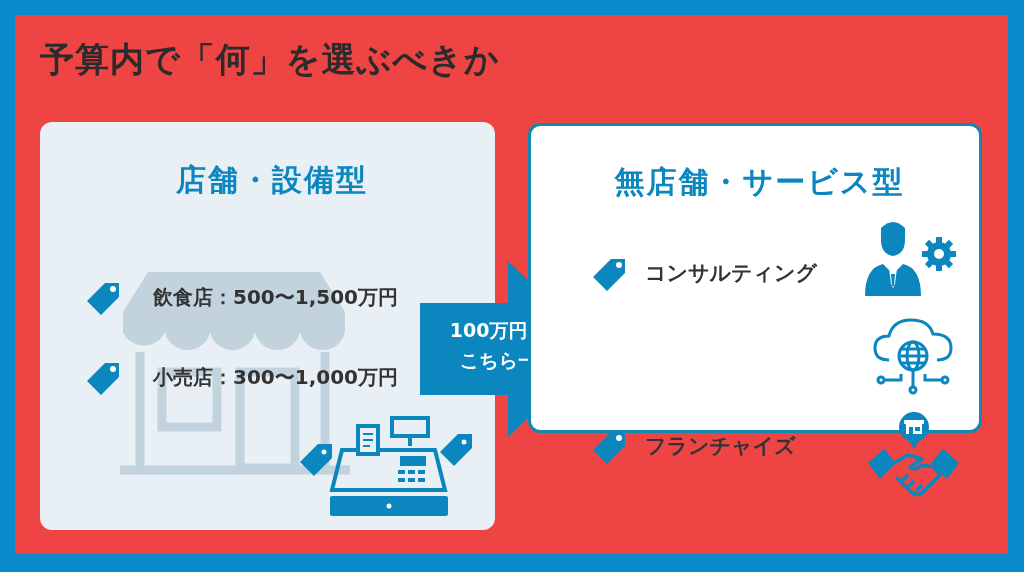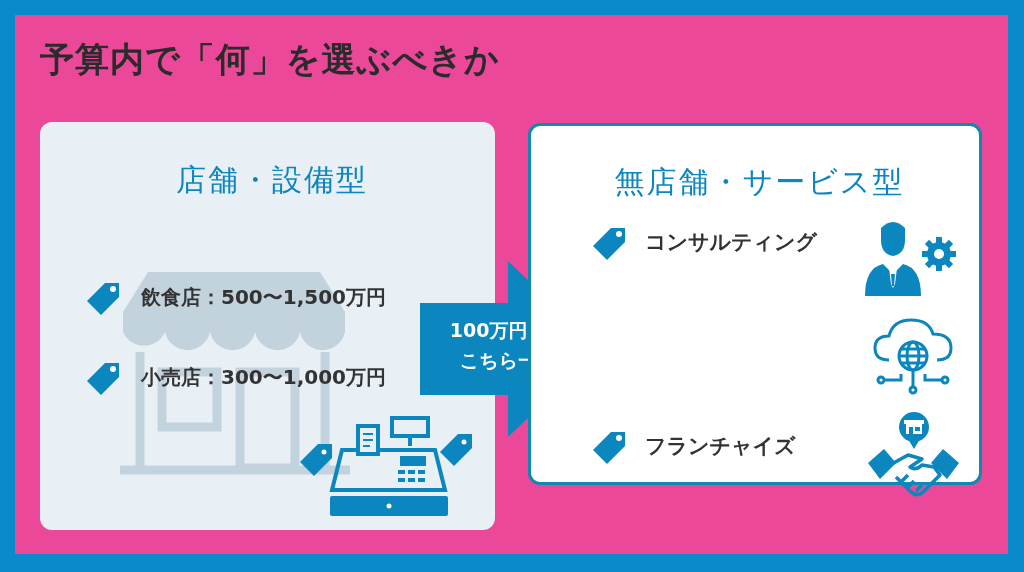--- a/index.html
+++ b/index.html
@@ -4,43 +4,43 @@
 <style>
   * { box-sizing: border-box; margin: 0; padding: 0; }
   html, body { width: 1024px; height: 572px; overflow: hidden; }
   body {
     background: #0a8acb;
     font-family: "DejaVu Sans", "Liberation Sans", sans-serif;
     position: relative;
   }
   .canvas {
     position: absolute; left: 15px; top: 15px; width: 993px; height: 539px;
-    background: #ec4899;
+    background: #ef4444;
   }
   .title {
     position: absolute; left: 25px; top: 22px;
     font-size: 34px; font-weight: bold; color: #2b2b2b; letter-spacing: 1px;
   }
   .panel-left {
     position: absolute; left: 25px; top: 107px; width: 455px; height: 408px;
     background: #e8eff5; border-radius: 12px; overflow: hidden;
   }
   .panel-right {
-    position: absolute; left: 513px; top: 108px; width: 454px; height: 362px;
+    position: absolute; left: 513px; top: 108px; width: 454px; height: 310px;
     background: #ffffff; border: 3px solid #1188ae; border-radius: 12px;
   }
   .panel-title {
     position: absolute; top: 38px; left: 9px; right: 0; text-align: center;
-    font-size: 30px; font-weight: normal; color: #0b86be; letter-spacing: 2px;
+    font-size: 30px; font-weight: bold; color: #0b86be; letter-spacing: 2px;
   }
   .store-bg { position: absolute; left: 80px; top: 150px; }
   .item-l {
     position: absolute; left: 45px; display: flex; align-items: center;
   }
-  .item-l .txt { font-size: 20px; font-weight: bold; color: #333; margin-left: 16px; white-space: nowrap; }
+  .item-l .txt { font-size: 20px; font-weight: bold; color: #333; margin-left: 28px; white-space: nowrap; }
   .tag { width: 40px; height: 40px; }
   .register { position: absolute; left: 260px; top: 290px; }
   .arrow { position: absolute; left: 405px; top: 246px; }
   .arrow-text {
     position: absolute; left: 418px; top: 300px; width: 150px; text-align: center;
     color: #fff; font-size: 19px; line-height: 30px; font-weight: bold;
   }
   .item-r { position: absolute; left: 60px; display: flex; align-items: center; }
   .item-r .txt { margin-left: 14px; font-size: 21px; font-weight: bold; color: #333; line-height: 30px; }
   .icon-r { position: absolute; }
@@ -116,21 +116,21 @@
     <path d="M0 42 H88 V0 L180 88 L88 176 V134 H0 Z" fill="#0b86be"></path>
   </svg>
   <div class="arrow-text">
     <div>100万円なら</div>
     <div>こちら一択</div>
   </div>
 
   <div class="panel-right">
     <div class="panel-title" style="top:36px">無店舗・サービス型</div>
 
-    <div class="item-r" style="top:96px">
+    <div class="item-r" style="top:127px">
       <svg class="tag" viewBox="0 0 40 40">
         <path d="M2 24 L20 6 H34 V20 L16 38 Z" fill="#0b86be"></path>
         <circle cx="28" cy="12" r="3" fill="#fff"></circle>
       </svg>
       <div class="txt">
         <div>コンサルティング</div>
       </div>
     </div>
     <div class="item-r" style="top:300px">
       <svg class="tag" viewBox="0 0 40 40">

